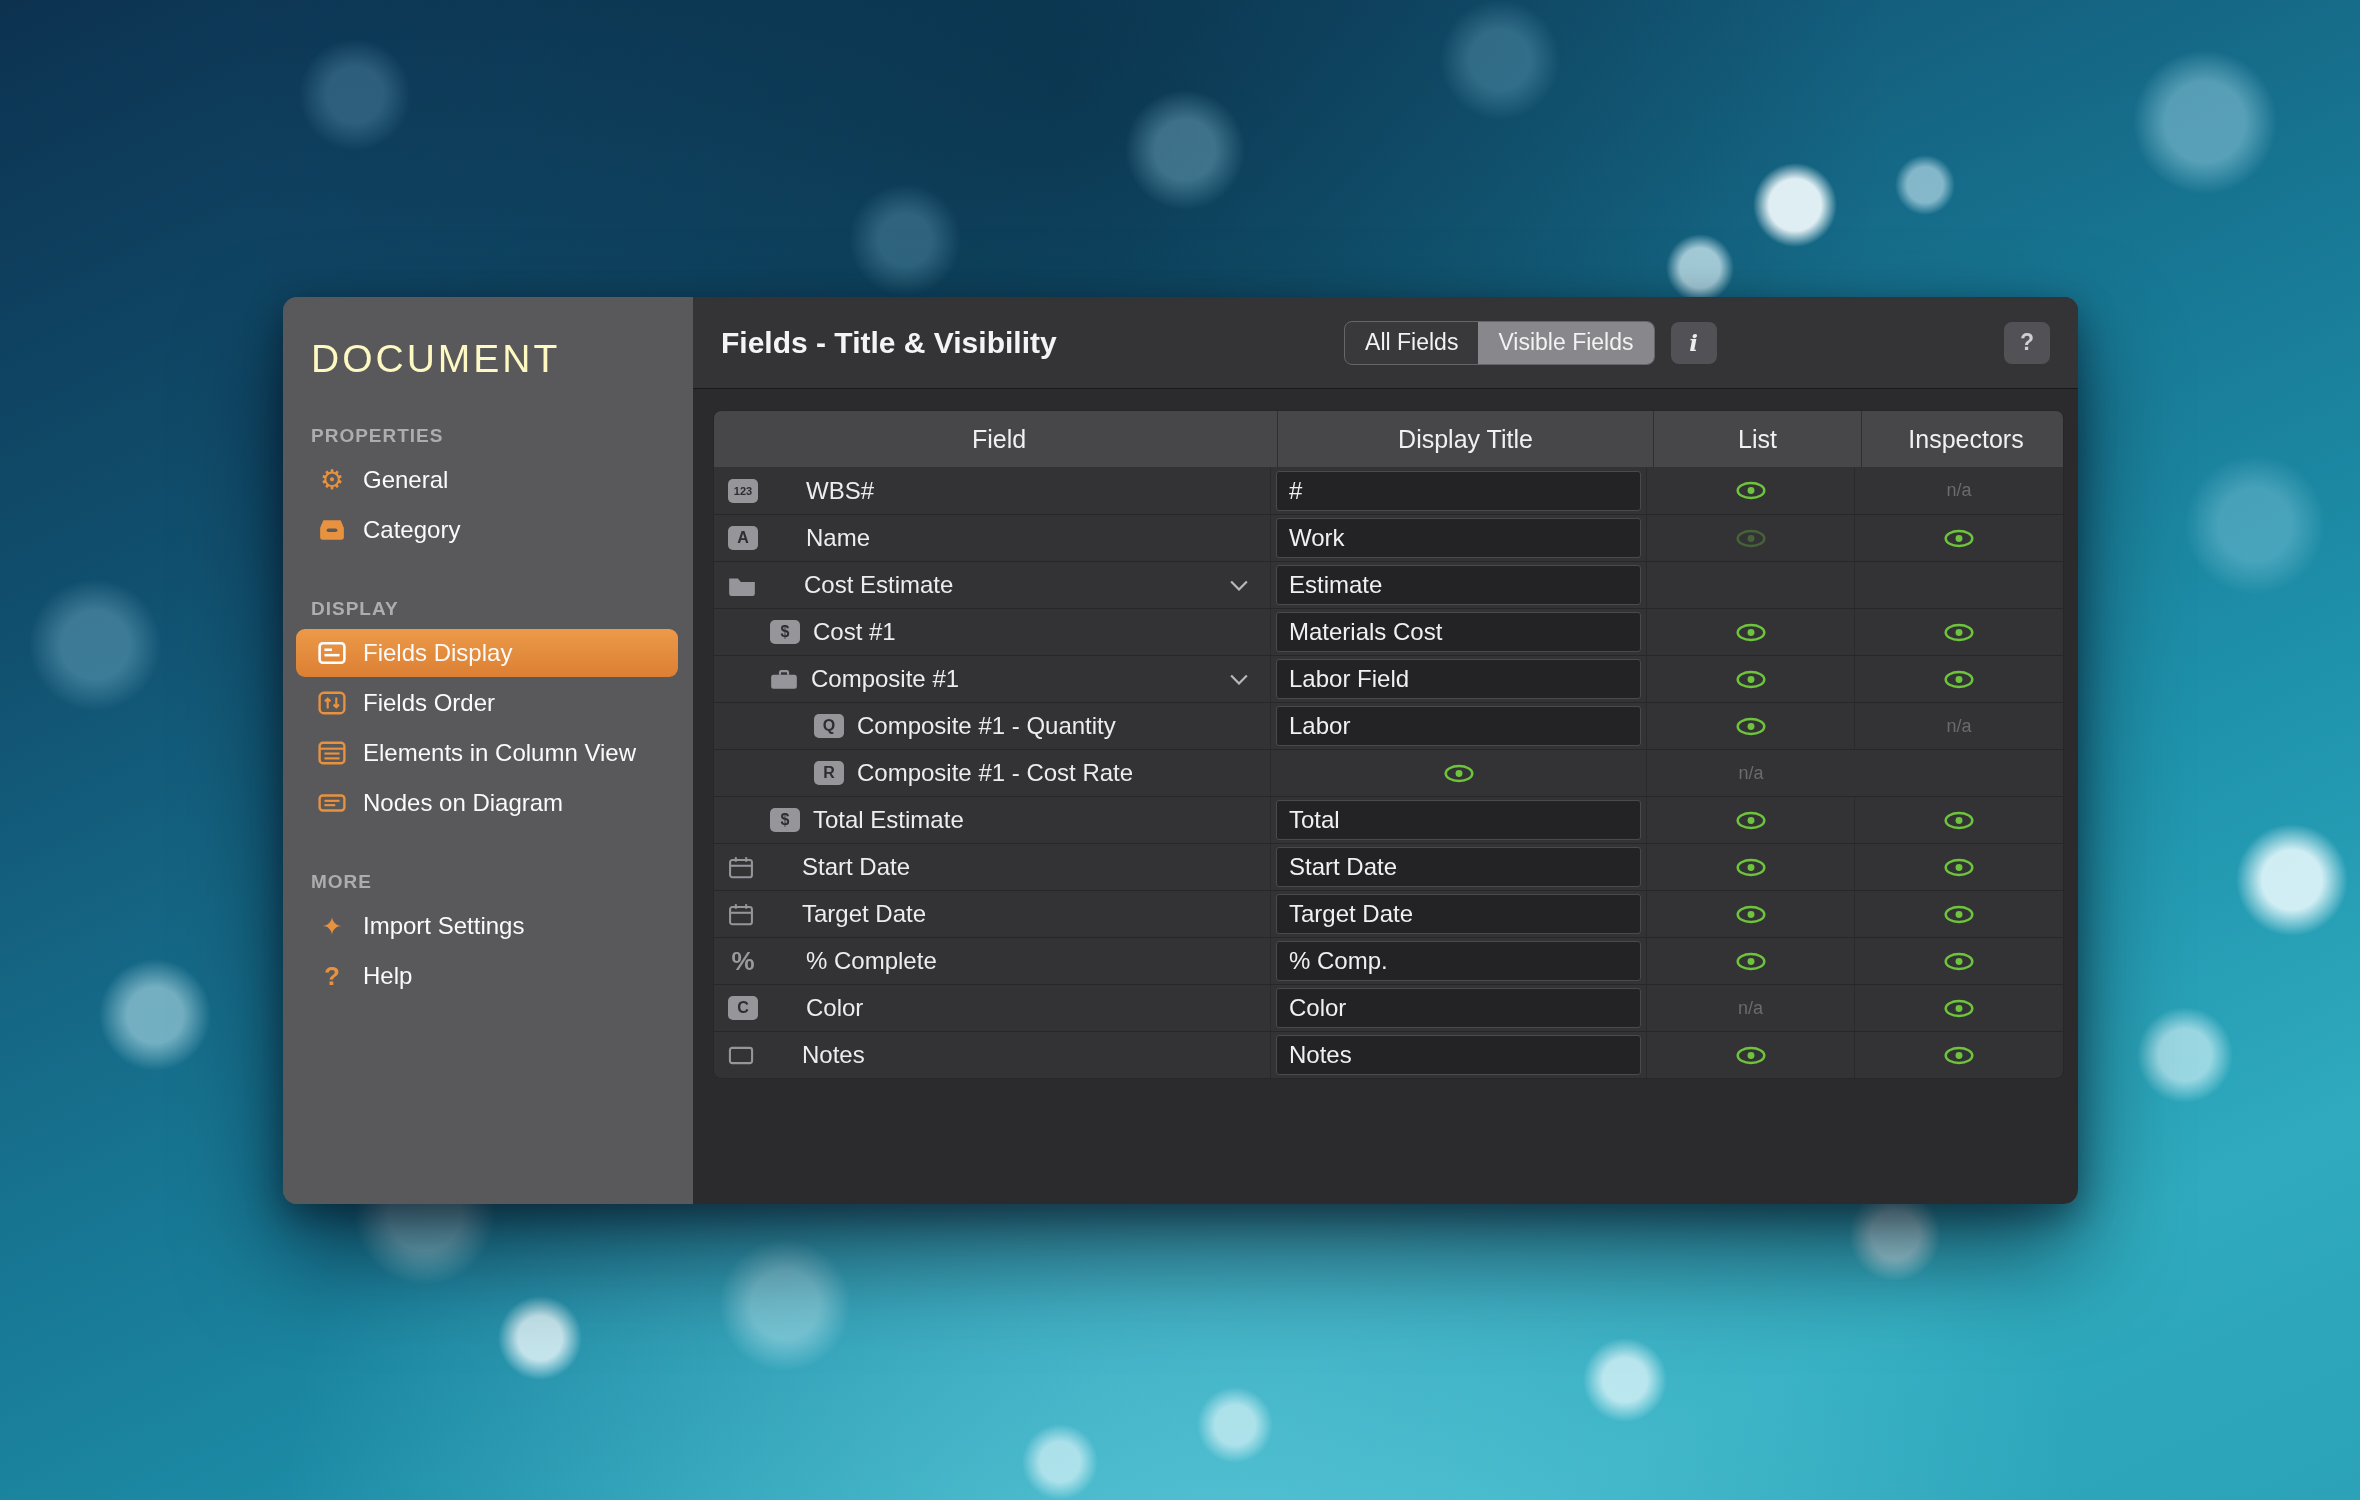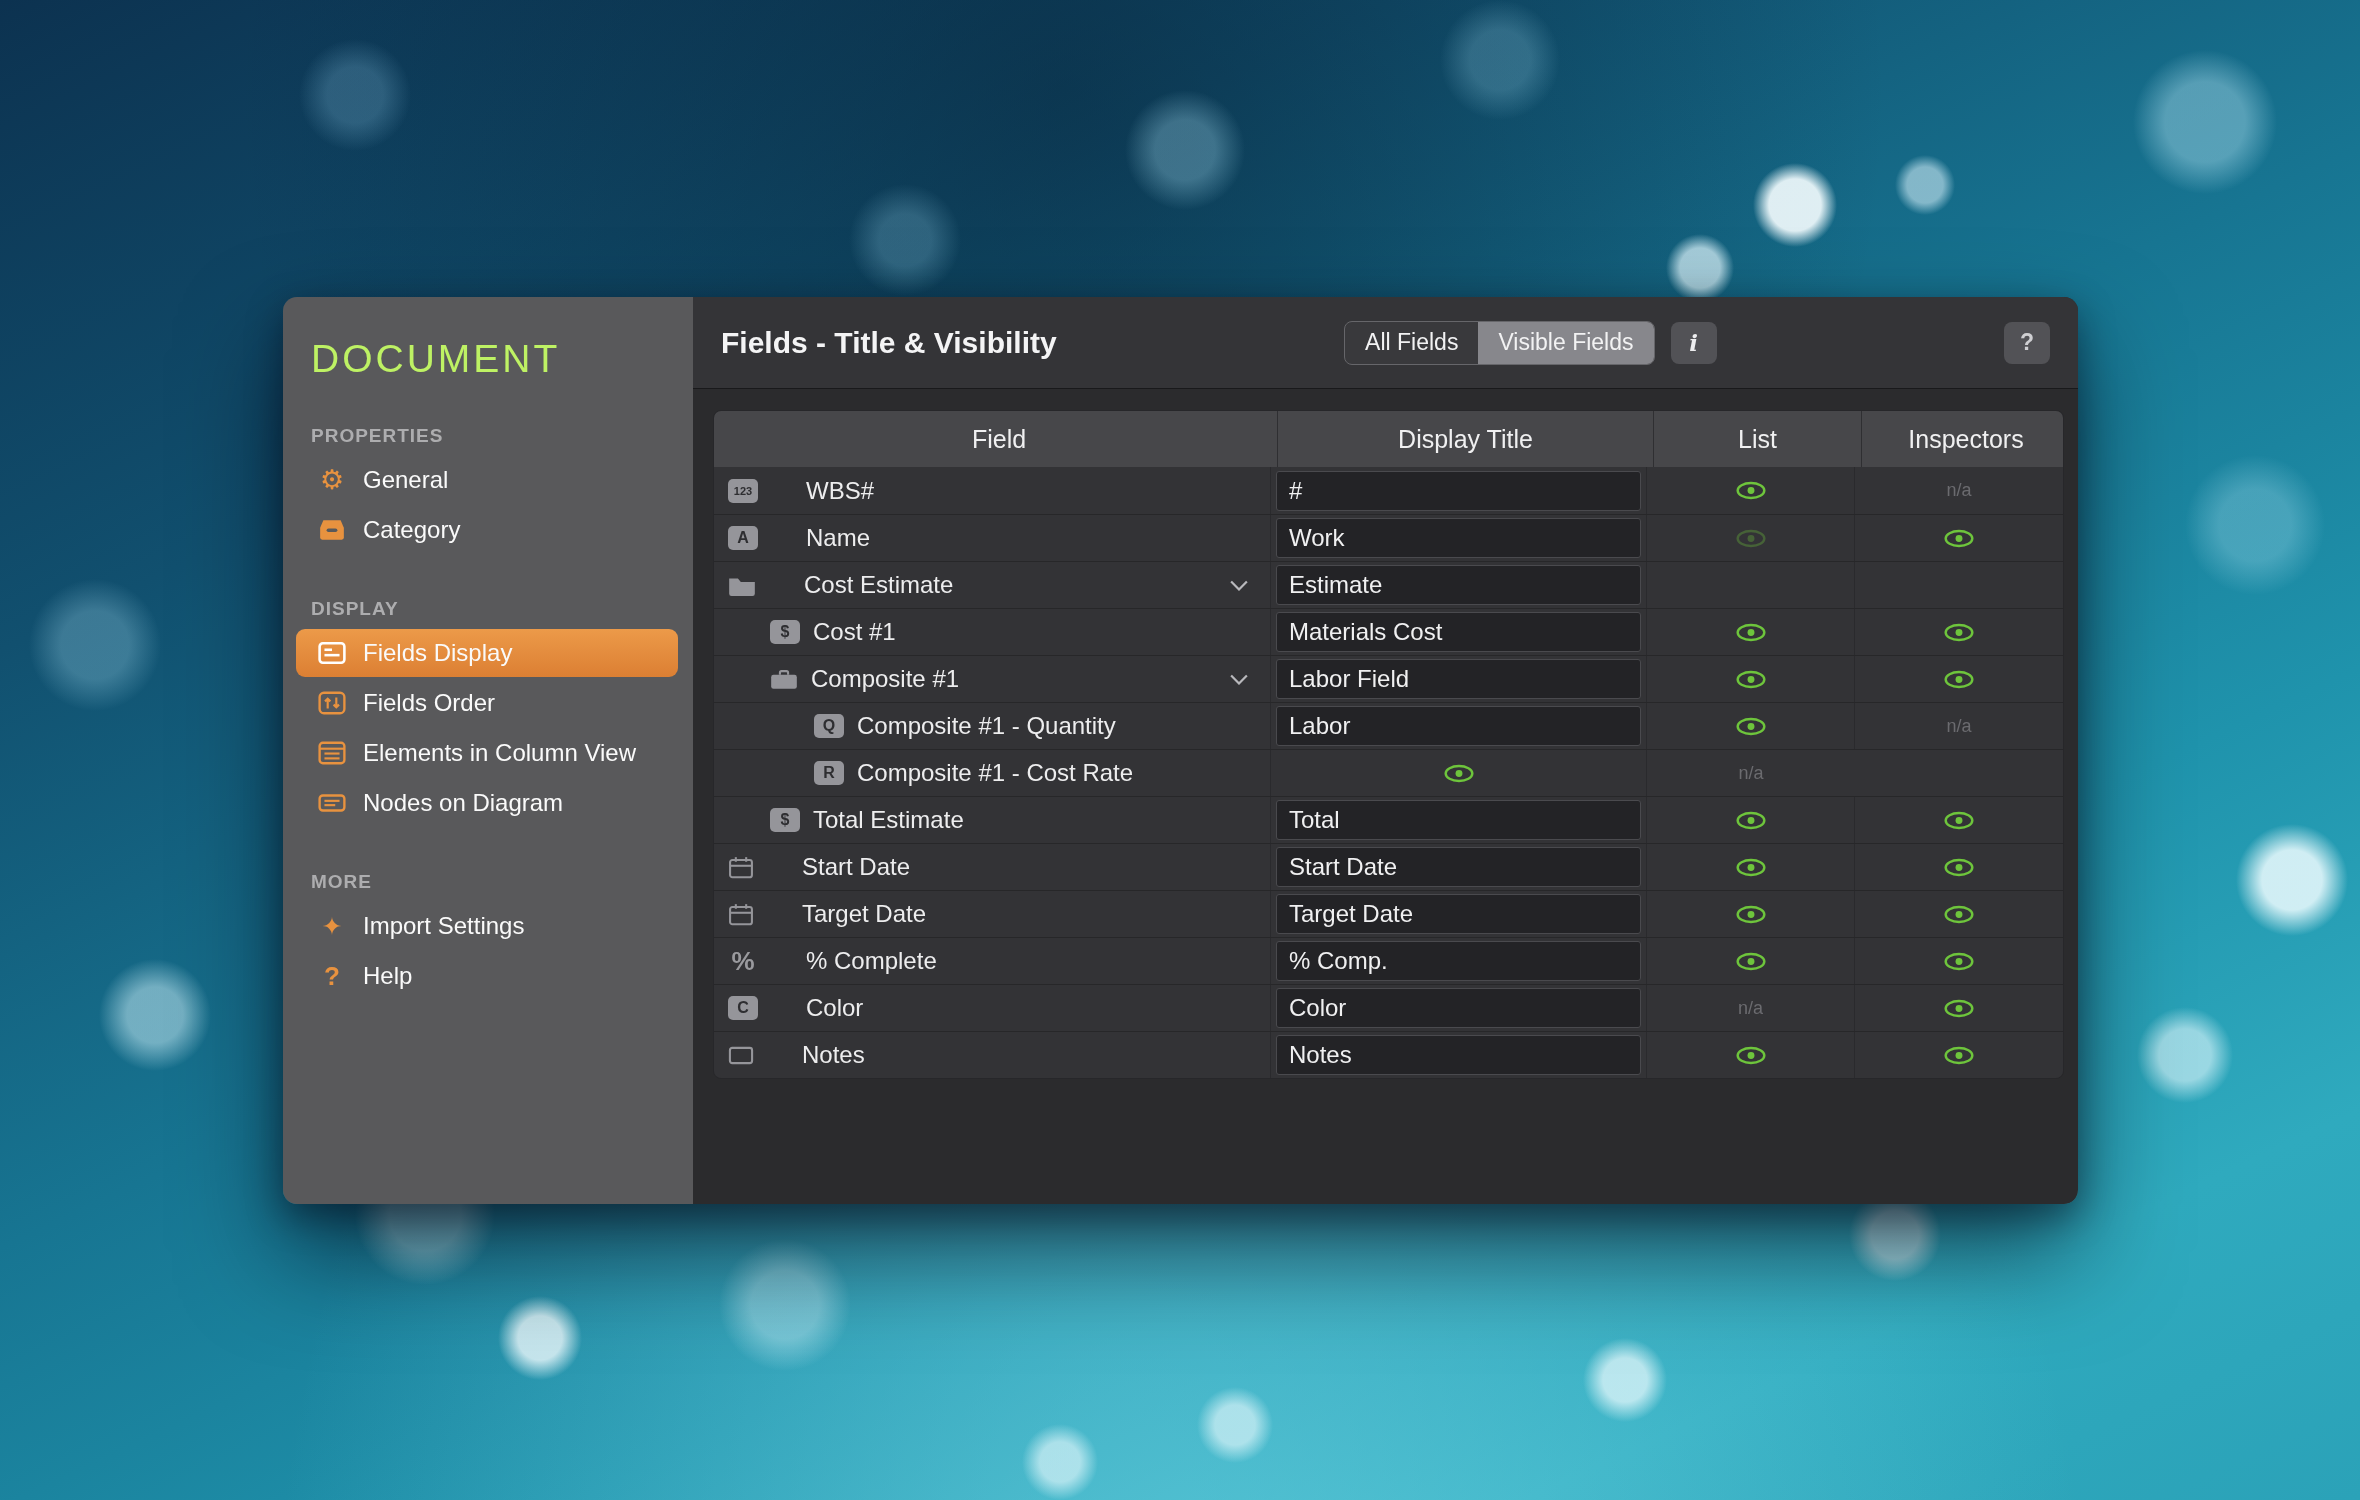--- a/index.html
+++ b/index.html
@@ -37,21 +37,21 @@
       linear-gradient(155deg, #0C3250 0%, #11506F 25%, #177592 48%, #1F93AC 68%, #2FAABE 85%, #2BA2B8 100%);
   }
   
   .window {
     position:absolute; left:283px; top:297px; width:1795px; height:907px;
     border-radius:14px; overflow:hidden; display:flex;
     box-shadow:0 50px 100px rgba(0,0,15,.55), 0 12px 36px rgba(0,0,15,.4);
   }
   
   .sidebar { width:410px; flex:0 0 410px; background:#59595B; padding-top:34px; color:#fff; }
-  .doc-title { margin:6px 0 0 28px; font-size:39px; font-weight:300; letter-spacing:3px; color:#bef264; }
+  .doc-title { margin:6px 0 0 28px; font-size:39px; font-weight:300; letter-spacing:3px; color:#fef9c3; }
   .section { margin-top:44px; }
   .section-label { margin:0 0 9px 28px; font-size:19px; font-weight:700; letter-spacing:1px; color:#ADADAF; }
   .item { height:48px; display:flex; align-items:center; gap:15px; padding-left:20px;
           margin:2px 15px 2px 13px; border-radius:9px; font-size:24px; color:#FAFAFA; cursor:default; }
   .item.selected { background:linear-gradient(180deg,#EC9A49,#DC7F33); }
   .icn { width:32px; display:flex; align-items:center; justify-content:center; flex:0 0 32px; }
   .glyph-icn { font-size:27px; color:#E8923F; line-height:1; }
   .glyph-icn.small { font-size:25px; }
   .help-glyph { font-size:26px; font-weight:700; color:#E8923F; }
   

